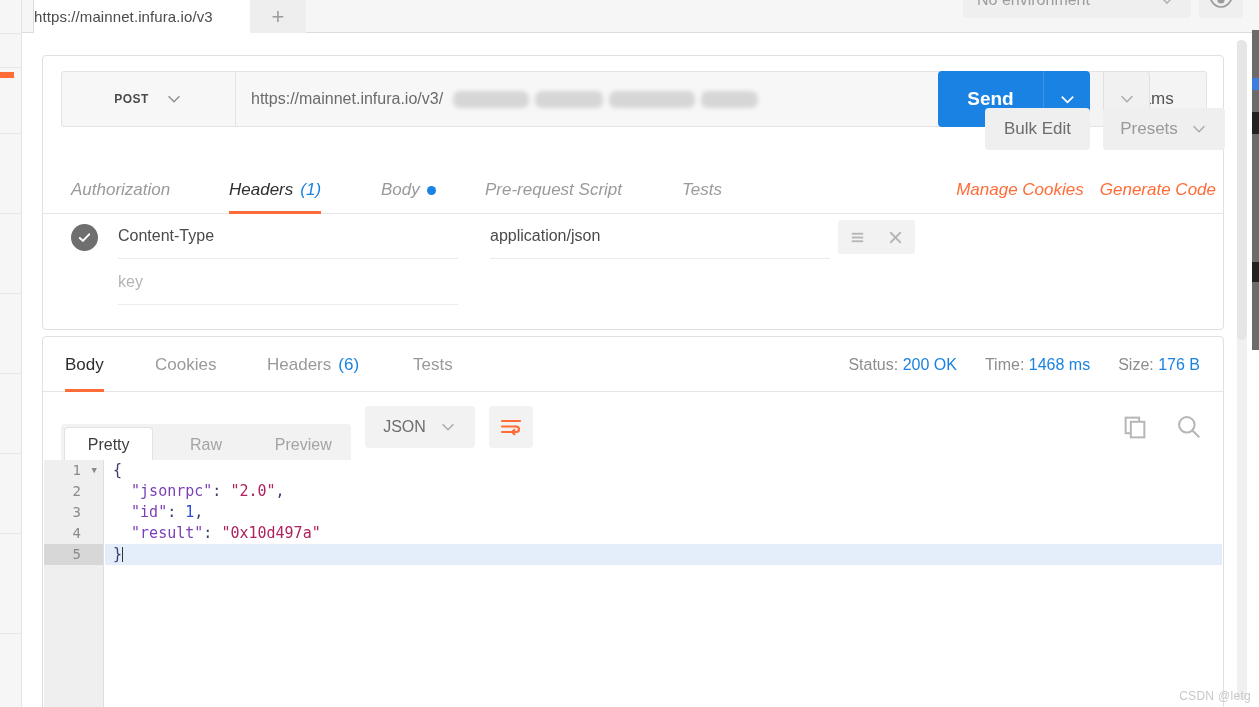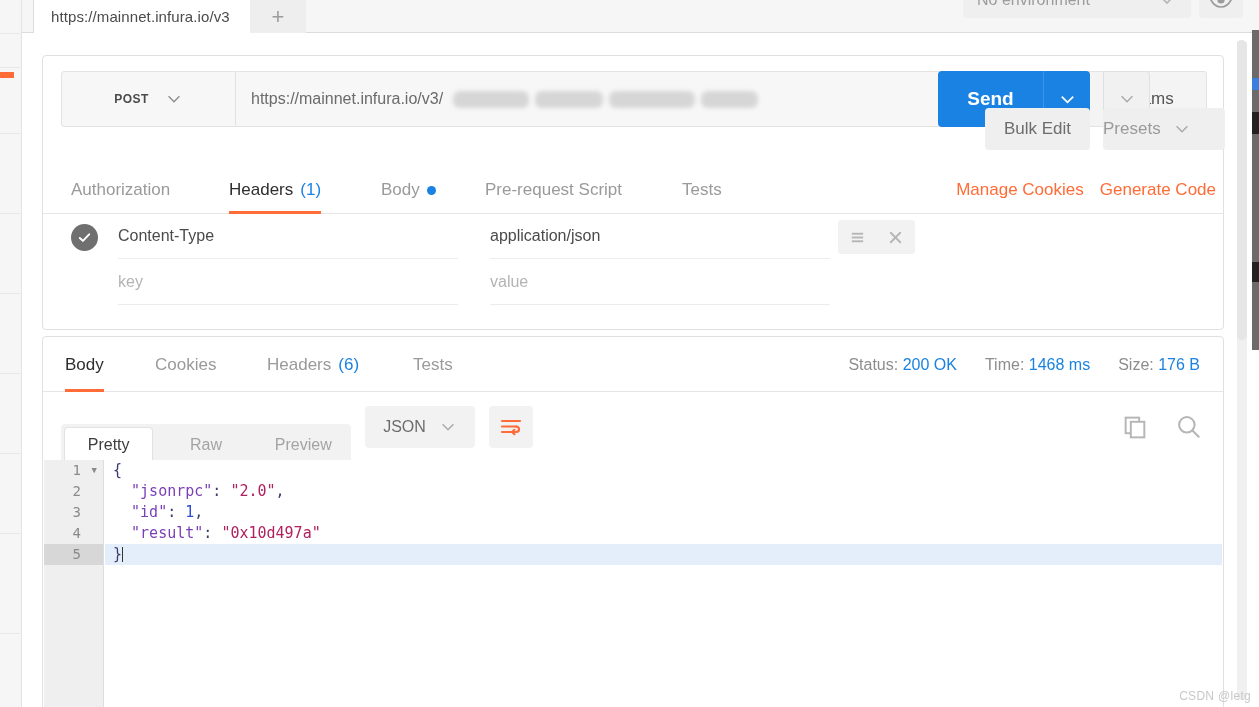--- a/index.html
+++ b/index.html
@@ -51,21 +51,21 @@
   }
   .tab-item {
     position: absolute;
     left: 11px; top: 0;
     width: 220px; height: 33px;
     background: #ffffff;
     border-right: 1px solid #dcdcdc;
     border-left: 1px solid #dcdcdc;
     display: flex;
     align-items: center;
-    padding-left: 17px;
+    padding-left: 0;
     overflow: hidden;
     white-space: nowrap;
   }
   .tab-item .tab-label {
     font-size: 15px;
     color: #4b4b4b;
     letter-spacing: .1px;
   }
   .tab-add {
     position: absolute;
@@ -286,20 +286,21 @@
     cursor: pointer;
   }
 
   
   .req-tabs {
     position: absolute;
     left: 0; top: 110px;
     width: 1180px;
     height: 48px;
     border-bottom: 1px solid #e6e6e6;
+    font-style: italic;
   }
   .req-tab {
     position: absolute;
     top: 0;
     height: 48px;
     display: flex;
     align-items: center;
     gap: 7px;
     font-size: 17px;
     color: #9a9a9a;
@@ -391,21 +392,21 @@
     display: flex; align-items: center; justify-content: center;
     font-size: 17px; color: #6d6d6d;
     cursor: pointer;
   }
   .presets {
     position: absolute;
     left: 1060px; top: 52px;
     width: 122px; height: 42px;
     background: #efefef;
     border-radius: 4px;
-    display: flex; align-items: center; justify-content: flex-start;
+    display: flex; align-items: center; justify-content: center;
     gap: 12px;
     font-size: 17px; color: #9a9a9a;
     cursor: pointer;
   }
 
   
   #response-card {
     left: 20px; top: 303px;
     width: 1182px; height: 390px;
   }
@@ -739,23 +740,20 @@
                 <path d="M4 4 L14 14 M14 4 L4 14" stroke="#b6b6b6" stroke-width="2" stroke-linecap="round"></path>
               </svg>
             </span>
           </div>
         </div>
 
         <div class="hdr-row">
           <div class="hdr-key">
             <span class="ph">key</span>
           </div>
-          <div class="hdr-val">
-            <span class="ph">value</span>
-          </div>
         </div>
       </div>
 
       <div class="bulk-edit">Bulk Edit</div>
       <div class="presets">
         <span>Presets</span>
         <span>
           <svg width="18" height="18" viewBox="0 0 20 20">
               <path d="M4 7 L10 13 L16 7" fill="none" stroke="#a9a9a9" stroke-width="1.6"></path>
             </svg>

